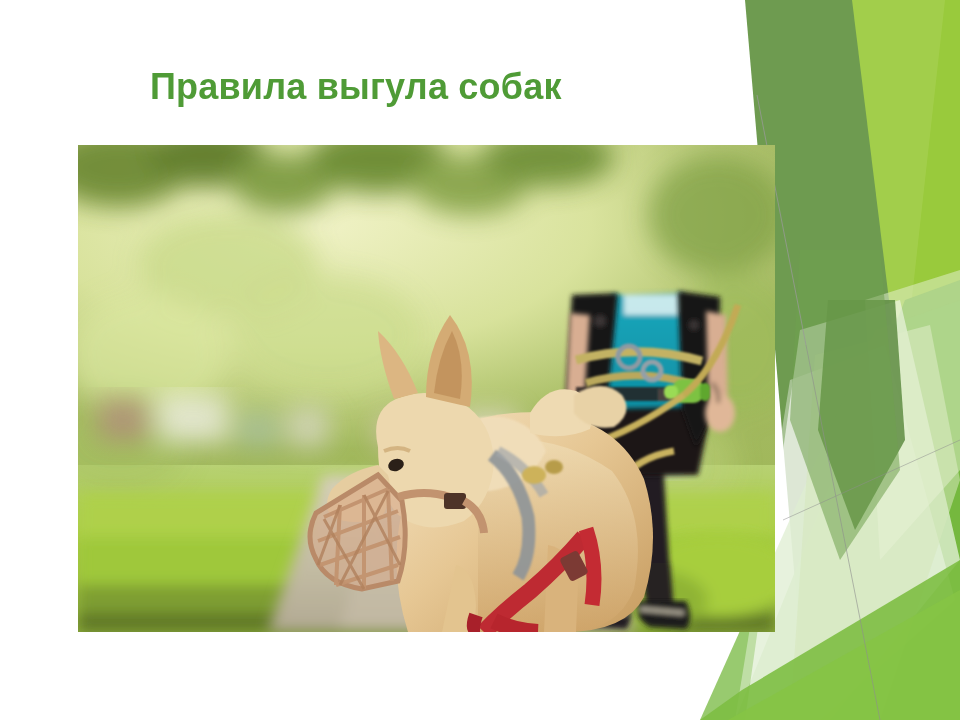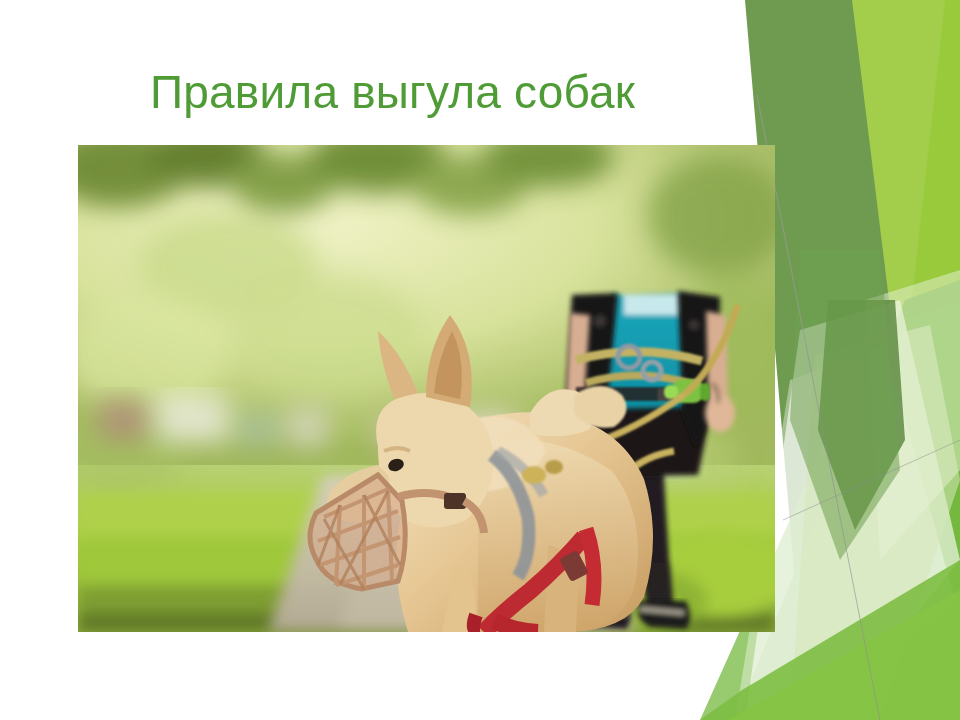--- a/index.html
+++ b/index.html
@@ -6,21 +6,21 @@
   body{width:960px;height:720px;overflow:hidden;font-family:"Liberation Sans",sans-serif;}
 
   #slide{position:relative;width:960px;height:720px;background:#ffffff;overflow:hidden;}
 
   
   #deco{position:absolute;left:0;top:0;width:960px;height:720px;pointer-events:none;}
 
   
   #title{
     position:absolute;left:150px;top:68px;
-    font-size:46px;line-height:1.05;font-weight:400;
+    font-size:36px;line-height:1.05;font-weight:700;
     color:#4F9B36;white-space:nowrap;letter-spacing:0.2px;
   }
 
   
   #photo{
     position:absolute;left:78px;top:145px;width:697px;height:487px;
     overflow:hidden;background:#cfe0a0;
   }
   #photoSvg{display:block;width:697px;height:487px;}
 </style>

